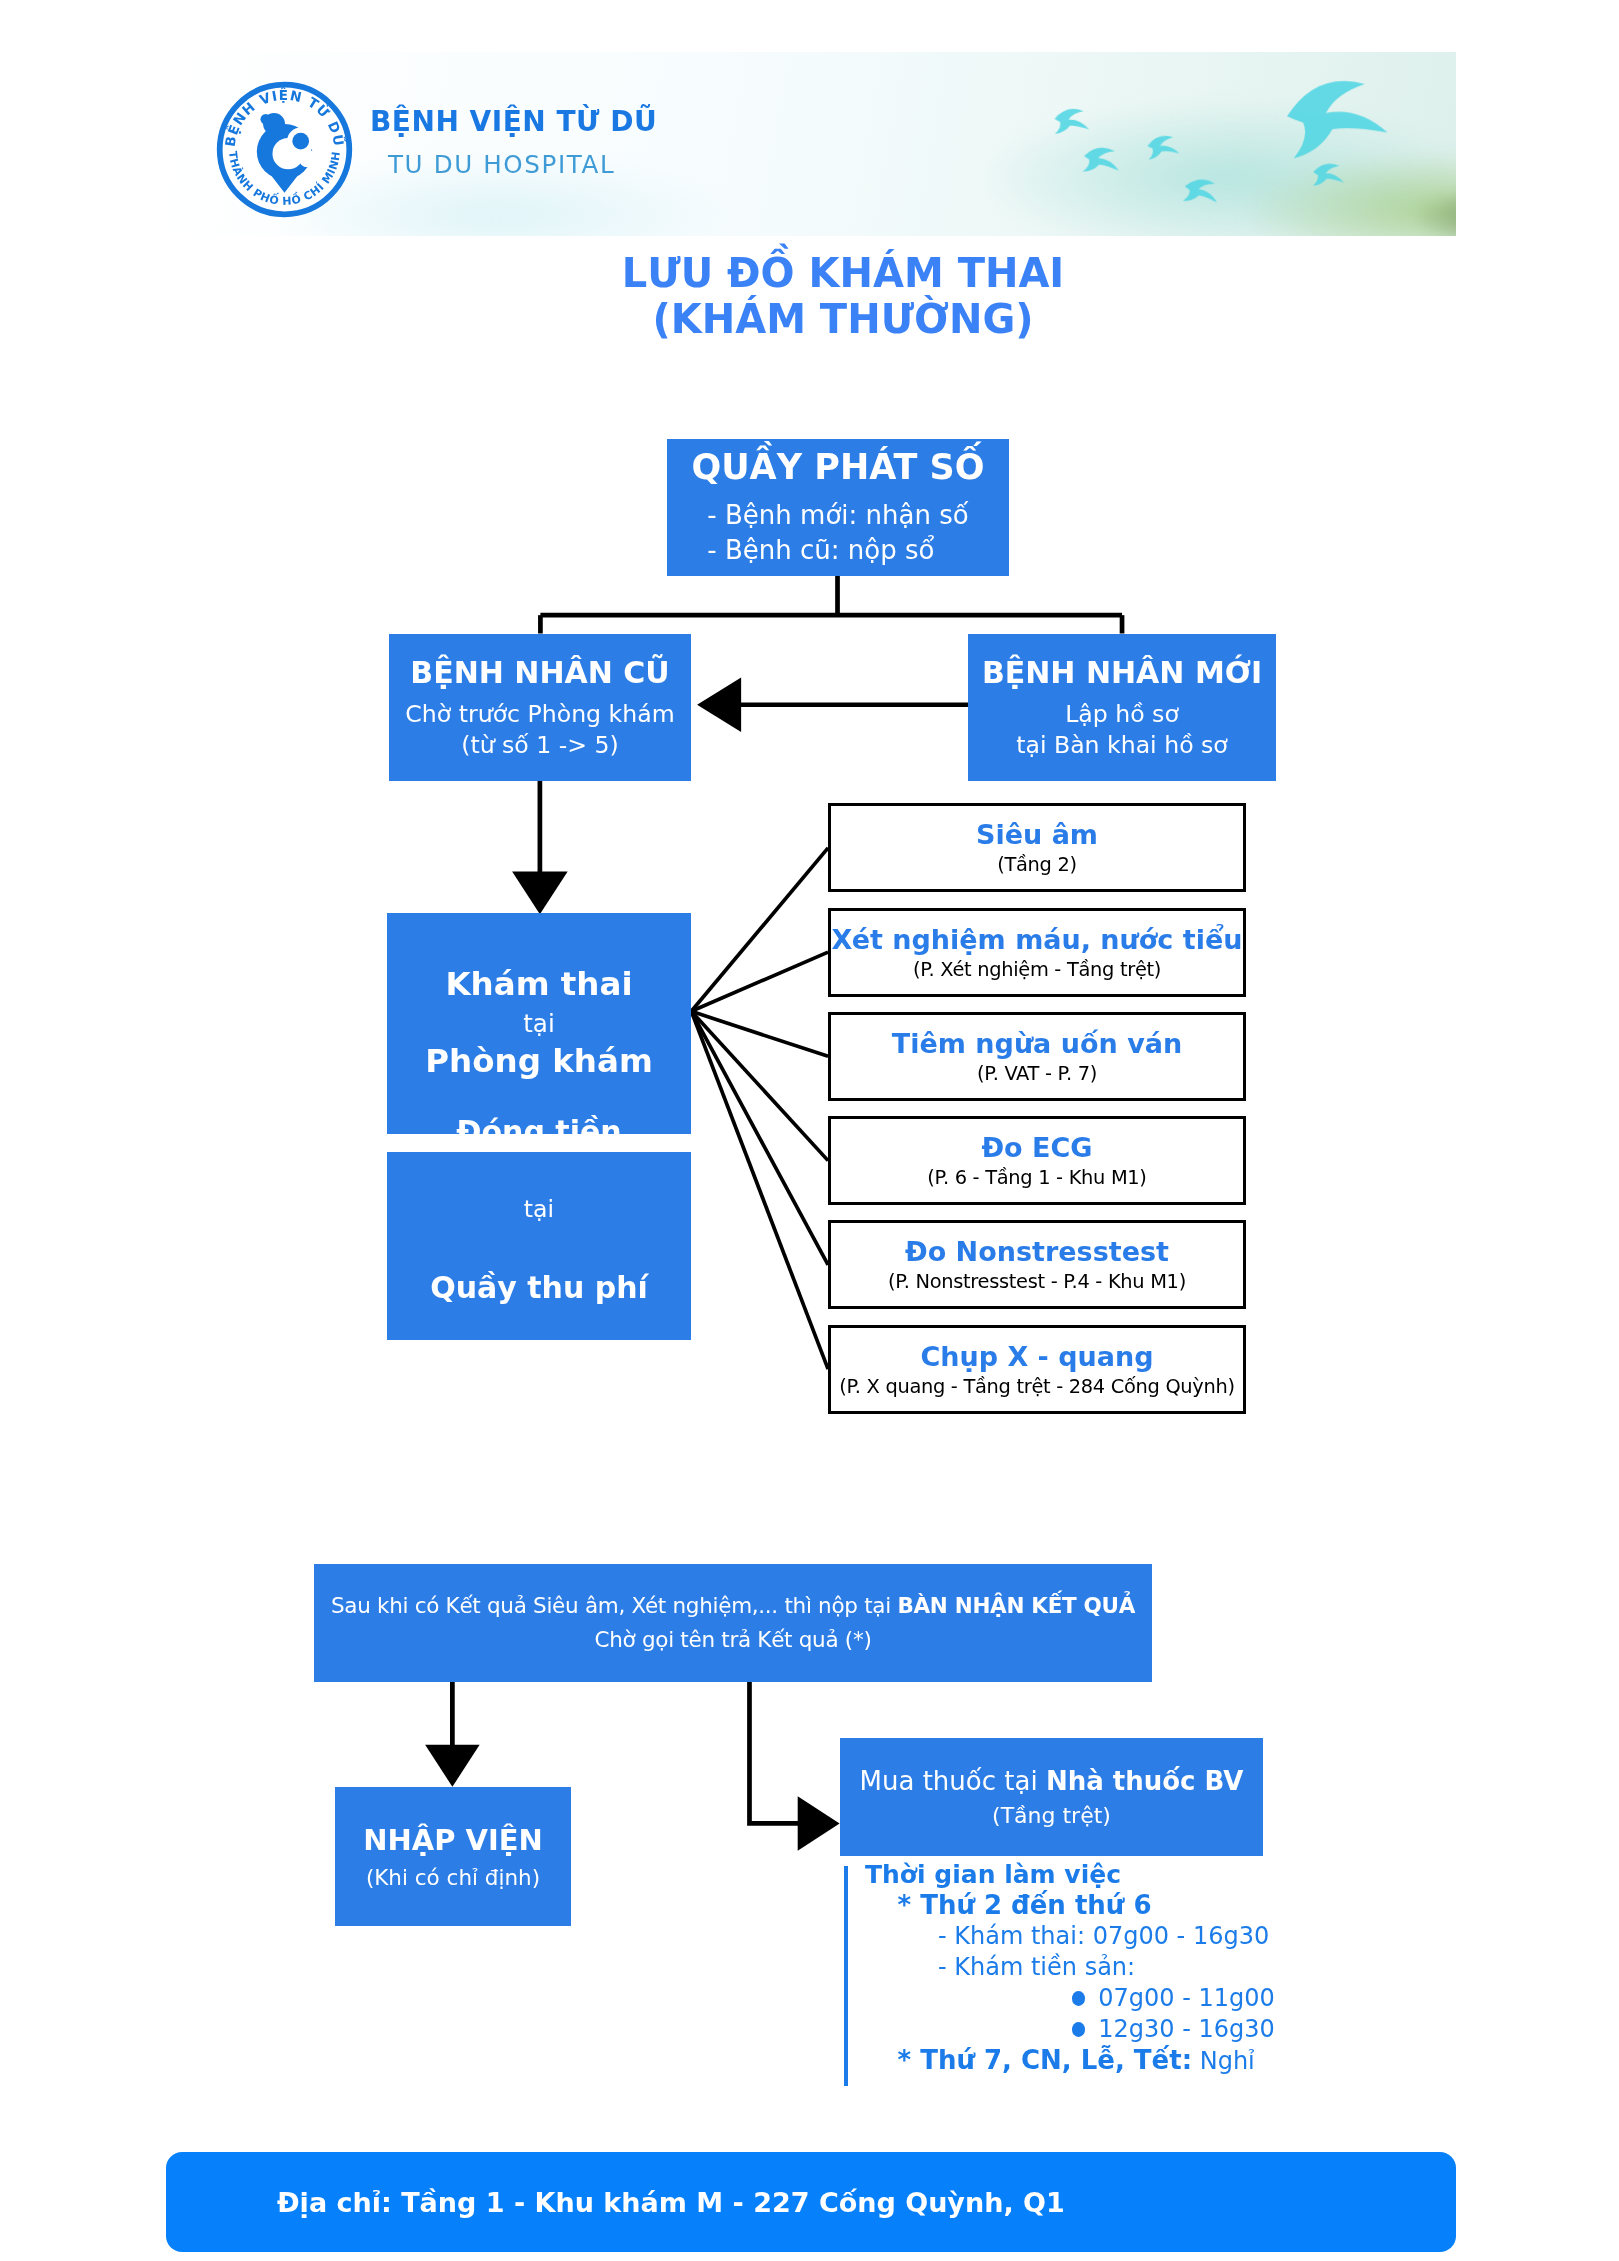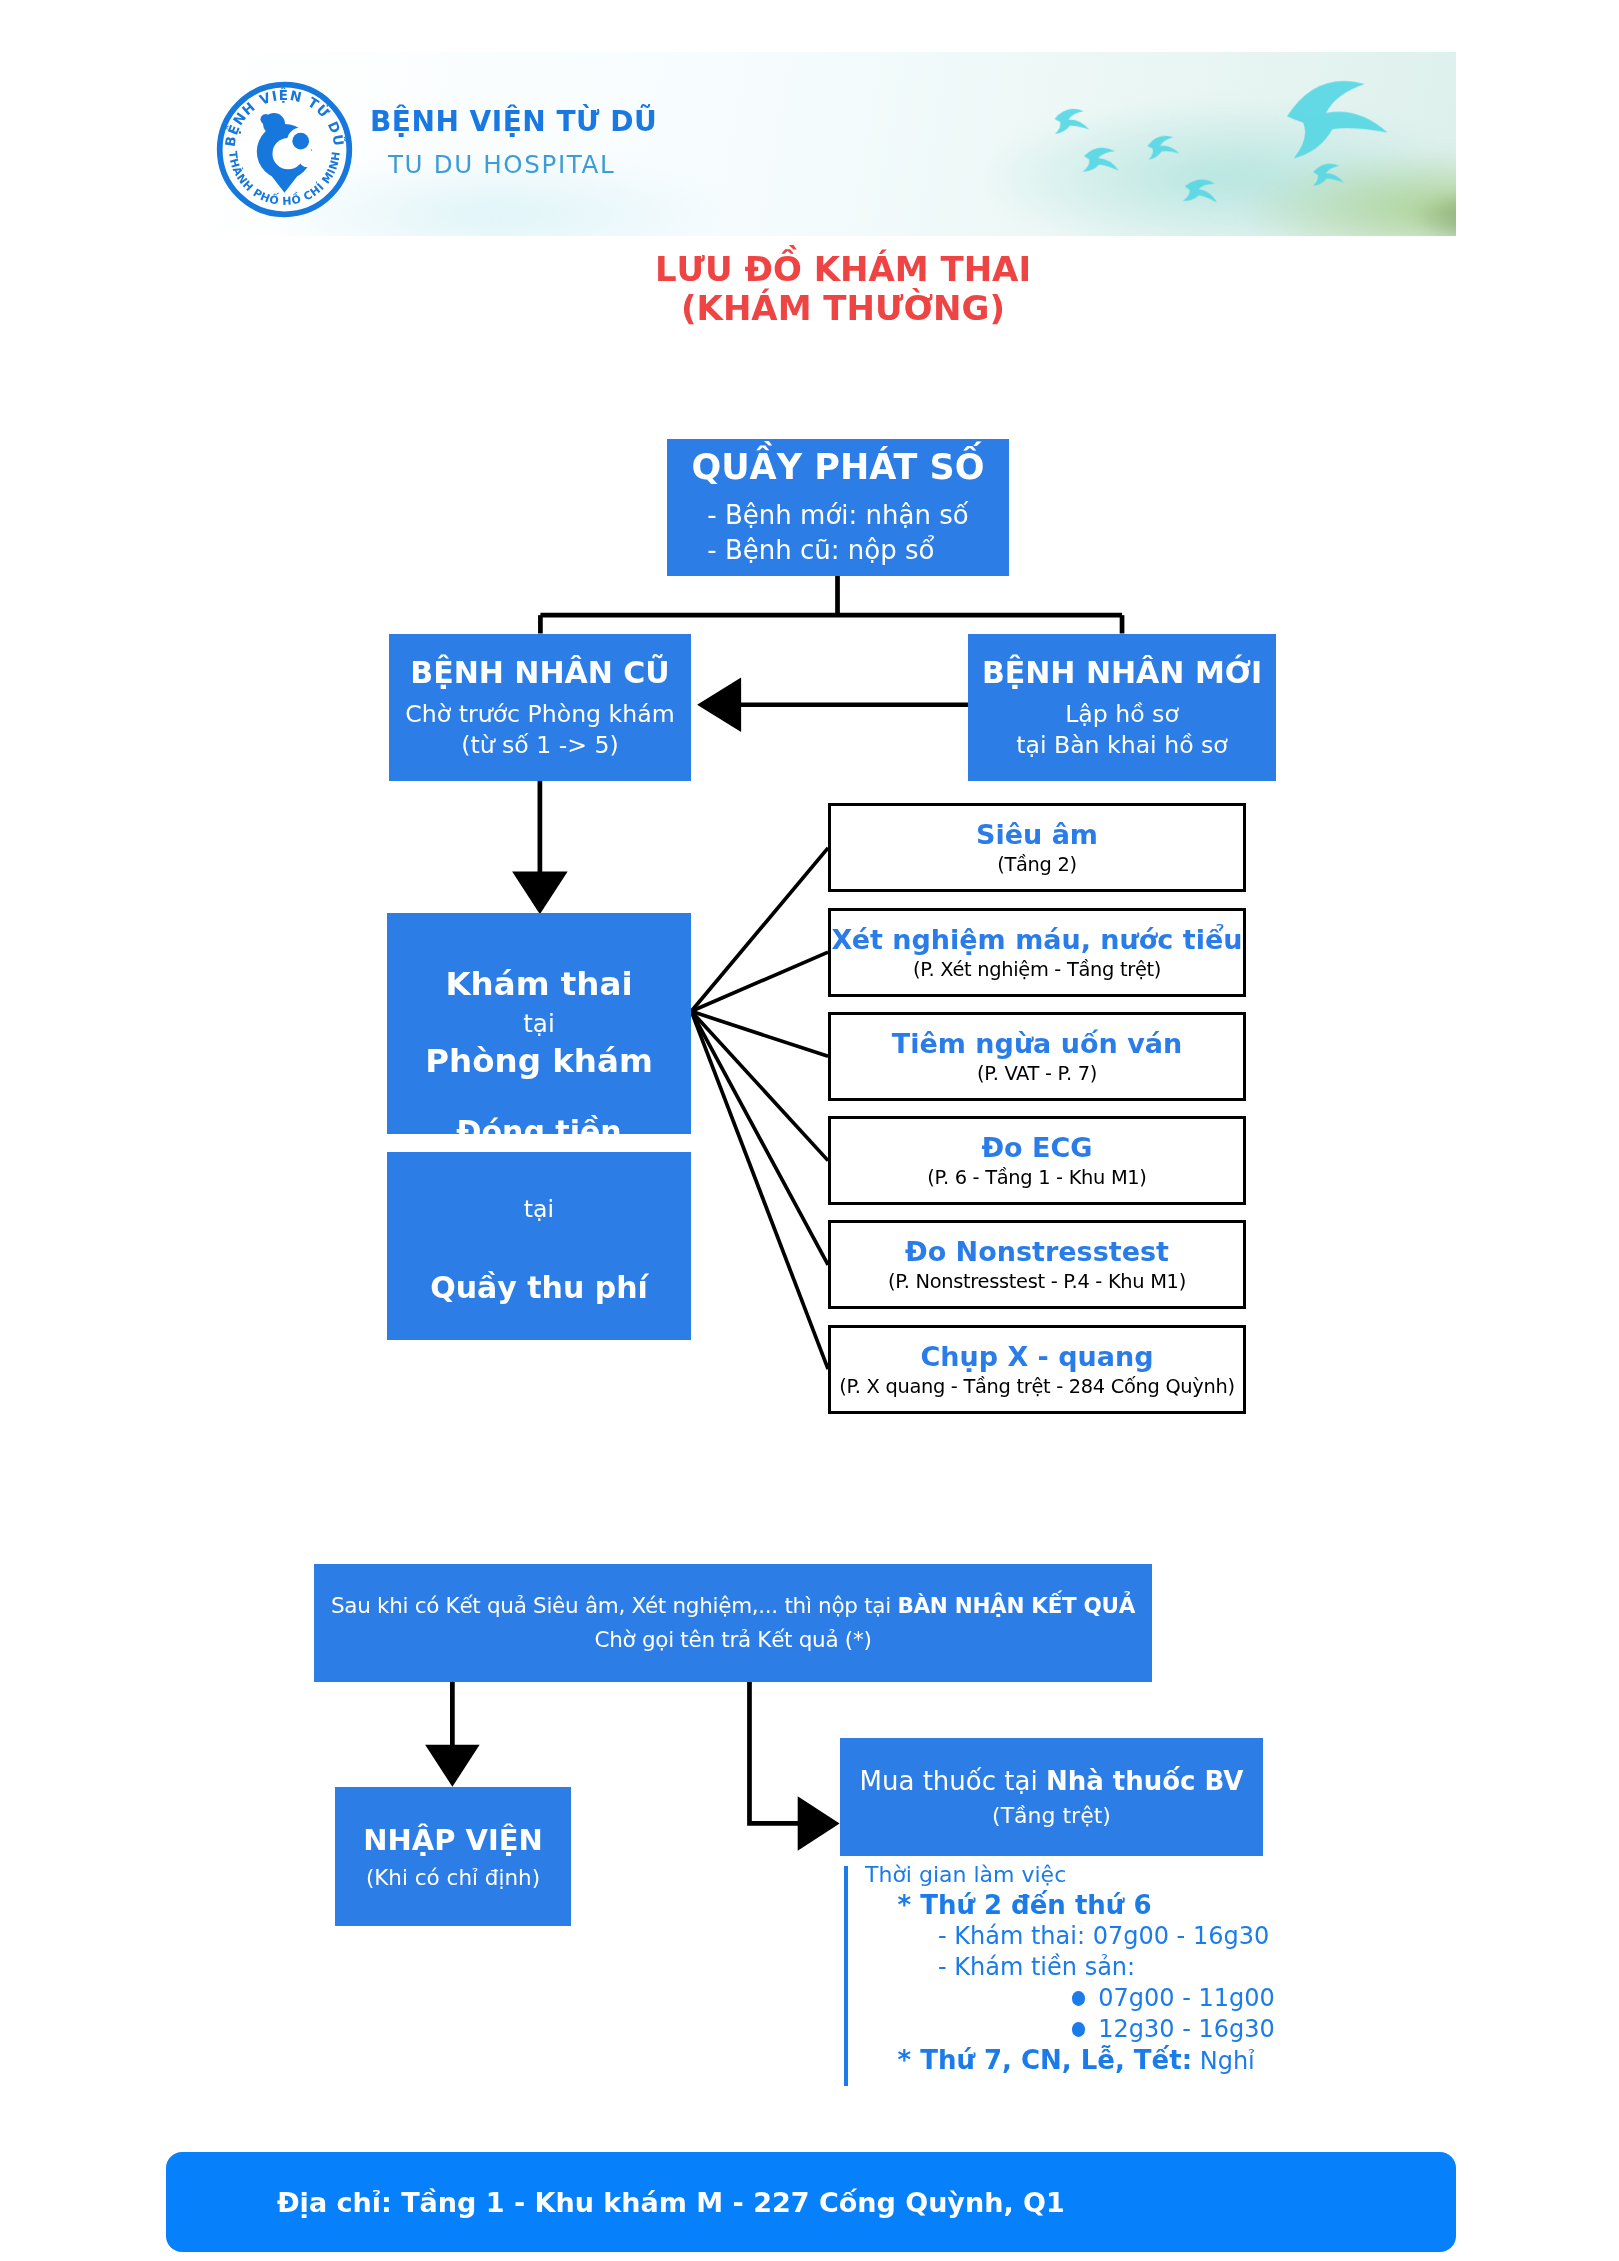--- a/index.html
+++ b/index.html
@@ -16,21 +16,21 @@
   .blob{position:absolute;border-radius:50%;}
   .blob.b1{left:812px;top:47px;width:498px;height:157px;background:radial-gradient(closest-side,rgba(168,224,218,.75),rgba(255,255,255,0));filter:blur(7.3px);}
   .blob.b2{left:1074px;top:100px;width:398px;height:115px;background:radial-gradient(closest-side,rgba(150,195,105,.65),rgba(255,255,255,0));filter:blur(8.4px);}
   .blob.b3{left:1247px;top:134px;width:173px;height:63px;background:radial-gradient(closest-side,rgba(72,102,38,.55),rgba(255,255,255,0));filter:blur(5.2px);}
   .blob.b4{left:94px;top:105px;width:472px;height:115px;background:radial-gradient(closest-side,rgba(205,238,244,.6),rgba(255,255,255,0));filter:blur(9.4px);}
   .birds-svg{position:absolute;left:859px;top:0;width:431px;height:184px;}
   .logo-svg{position:absolute;left:215px;top:80px;width:139px;height:139px;}
   .hosp-vi{position:absolute;left:370px;top:105px;font-size:28px;font-weight:bold;color:#1a78e2;letter-spacing:0.5px;}
   .hosp-en{position:absolute;left:388px;top:150px;font-size:24.6px;color:#3f9bd6;letter-spacing:1.6px;}
   
-  .doc-title{position:absolute;left:319px;top:250px;width:1048px;text-align:center;color:#ef4444;font-weight:bold;line-height:1.16;font-size:34px;}
+  .doc-title{position:absolute;left:319px;top:250px;width:1048px;text-align:center;color:#3b82f6;font-weight:bold;line-height:1.16;font-size:40px;}
   
   .bluebox{
     position:absolute;background:#2c7de6;color:#ffffff;text-align:center;
     display:flex;flex-direction:column;justify-content:center;align-items:center;
   }
   .whitebox{
     position:absolute;left:828px;width:412px;height:83px;background:#ffffff;border:3.1px solid #000000;
     display:flex;flex-direction:column;justify-content:center;align-items:center;text-align:center;
   }
   .whitebox .wtitle{color:#2a7de8;font-weight:bold;font-size:27px;line-height:1.25;white-space:nowrap;}
@@ -69,21 +69,21 @@
   .result{
     position:absolute;left:314px;top:1564px;width:838px;height:118px;background:#2c7de6;
     color:#ffffff;text-align:center;font-size:21.5px;line-height:1.6;
     display:flex;flex-direction:column;justify-content:center;z-index:2;letter-spacing:-0.3px;
   }
   .result div{white-space:nowrap;}
   
   .sched-rule{position:absolute;left:844px;top:1866px;width:3.7px;height:220px;background:#1b7ce9;z-index:2;}
   .sched{position:absolute;left:865px;top:1859px;width:576px;color:#1b7ce9;font-size:24px;z-index:2;}
   .sched .row{height:31px;line-height:31px;white-space:nowrap;}
-  .sched .t{font-weight:normal;font-size:22px;}
+  .sched .t{font-weight:bold;font-size:25px;}
   .sched .i1{padding-left:32.5px;font-weight:bold;font-size:26px;}
   .sched .i2{padding-left:73px;}
   .sched .i3{padding-left:207px;display:flex;align-items:center;}
   .dot{display:inline-block;width:12.6px;height:14.7px;border-radius:50%;background:#1b7ce9;margin-right:13.6px;}
   
   .footer{
     position:absolute;left:166px;top:2152px;width:1290px;height:100px;background:#0681fb;
     color:#ffffff;font-weight:bold;font-size:27px;display:flex;align-items:center;z-index:2;border-radius:16px;
   }
   .footer span{padding-left:111px;}

